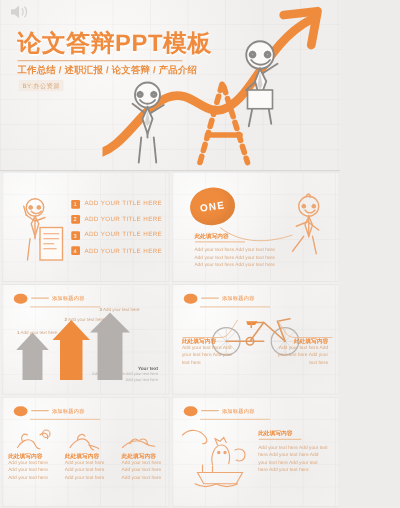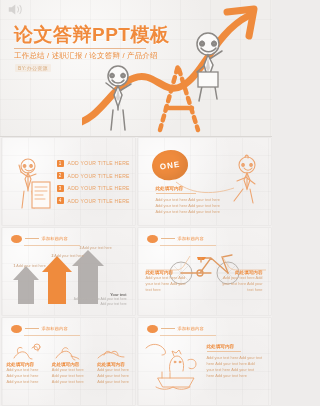--- a/index.html
+++ b/index.html
@@ -35,21 +35,21 @@
   .speaker-ico { position:absolute; left:7px; top:3px; width:18px; height:13px; opacity:.25; }
   .hero-title {
     position:absolute; left:14px; top:22px;
     font-size:19px; font-weight:bold; letter-spacing:.5px;
     color:#f08a3c; white-space:nowrap;
     text-shadow:0 1px 0 rgba(255,255,255,.7);
   }
   .hero-rule { position:absolute; left:14px; top:48px; width:132px; height:1px; background:#e3a26e; opacity:.75; }
   .hero-sub {
     position:absolute; left:14px; top:51px;
-    font-size:7.5px; font-weight:normal; color:#eb8c3e; white-space:nowrap; letter-spacing:.2px;
+    font-size:7.5px; font-weight:bold; color:#eb8c3e; white-space:nowrap; letter-spacing:.2px;
   }
   .hero-by {
     position:absolute; left:15px; top:64px;
     font-size:5px; color:#d8a978; letter-spacing:.3px;
     background:rgba(240,220,200,.35); padding:1px 3px; border-radius:1px;
   }
   .hero-art { position:absolute; right:0; top:0; width:190px; height:136px; }
 
   
   .grid { position:absolute; left:0; top:136px; width:272px; height:270px; display:flex; flex-wrap:wrap; }

